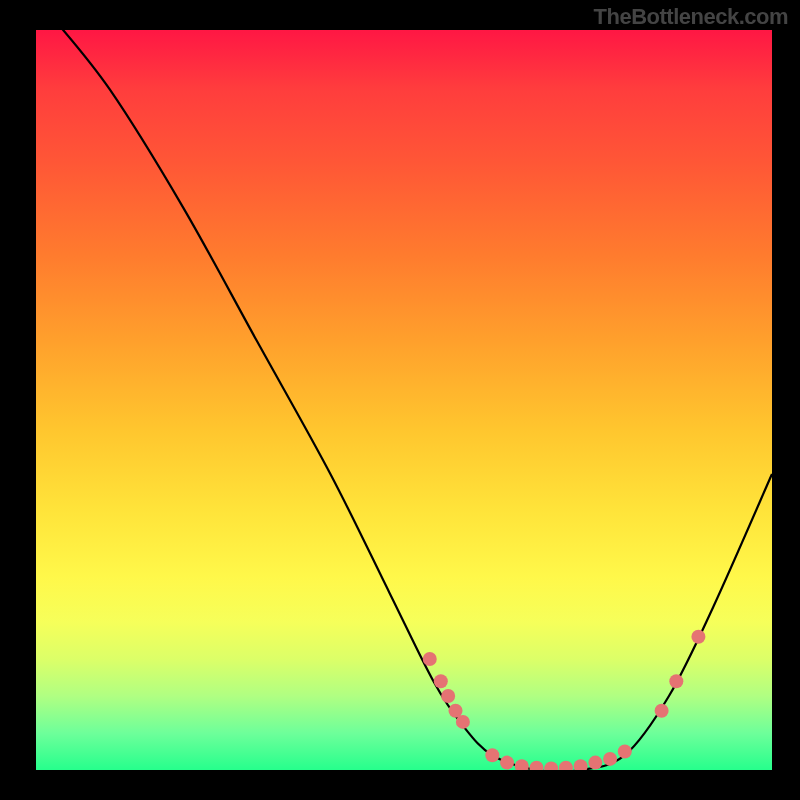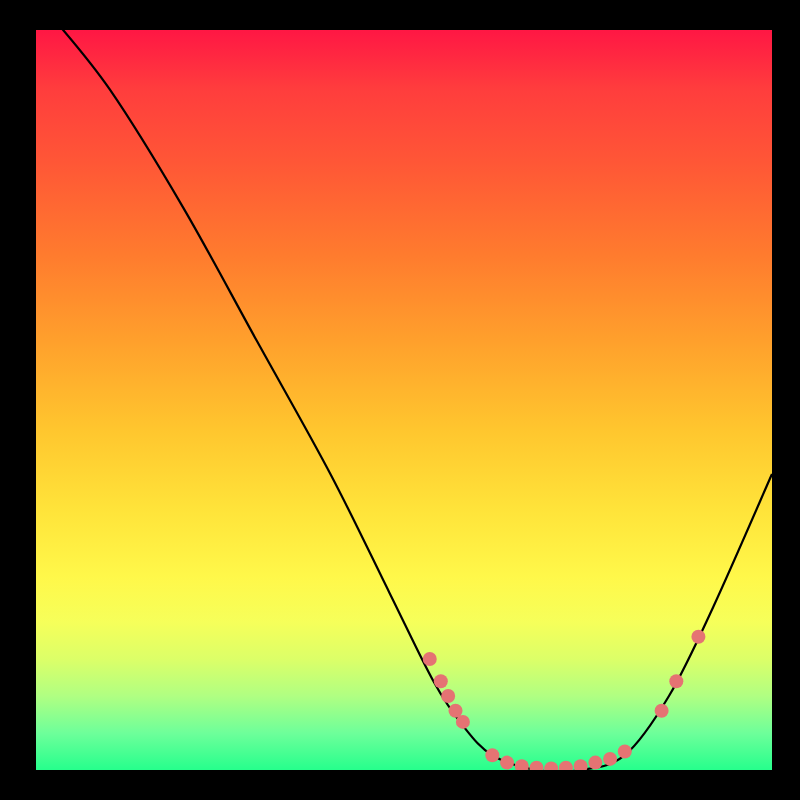--- a/index.html
+++ b/index.html
@@ -60,20 +60,21 @@
     left: 0;
     top: 0;
     width: 100%;
     height: 100%;
   }
 </style>
 </head>
 <body>
 
 <div class="chart-container">
+  <div class="watermark">TheBottleneck.com</div>
   <div class="plot-area">
     <div class="gradient-bg"></div>
     <svg class="curve" viewBox="0 0 736 740" preserveAspectRatio="none">
       <g id="curve-group">
           <path d="M 14.72 -14.800000000000068 C 24.533333333333335 -2.4666666666667343 51.52000000000001 27.133333333333248 73.60000000000001 59.19999999999993 C 95.68 91.26666666666662 122.66666666666669 135.66666666666669 147.20000000000002 177.60000000000002 C 171.73333333333335 219.53333333333336 196.26666666666665 266.40000000000003 220.79999999999998 310.8 C 245.33333333333331 355.2 272.32000000000005 402.06666666666666 294.40000000000003 444 C 316.48 485.93333333333334 336.1066666666666 527.8666666666667 353.28 562.4 C 370.4533333333333 596.9333333333333 385.1733333333334 629 397.44000000000005 651.2 C 409.7066666666667 673.4000000000001 417.06666666666666 683.2666666666667 426.88 695.6 C 436.6933333333333 707.9333333333334 444.05333333333334 717.8000000000001 456.32 725.2 C 468.58666666666664 732.6 485.76 737.5333333333333 500.48 740 C 515.2 742.4666666666667 529.92 742.4666666666667 544.64 740 C 559.36 737.5333333333333 574.08 737.5333333333334 588.8000000000001 725.2 C 603.5200000000001 712.8666666666667 618.24 690.6666666666666 632.96 666 C 647.6800000000001 641.3333333333334 659.9466666666667 614.2 677.12 577.2 C 694.2933333333333 540.2 726.1866666666667 466.2 736 444" fill="none" stroke="#000000" stroke-width="2.2"></path>
         </g>
       <g id="points-group">
           <circle cx="393.76000000000005" cy="629" r="7" fill="#e57373"></circle>
           <circle cx="404.8" cy="651.2" r="7" fill="#e57373"></circle>
           <circle cx="412.16" cy="666" r="7" fill="#e57373"></circle>

